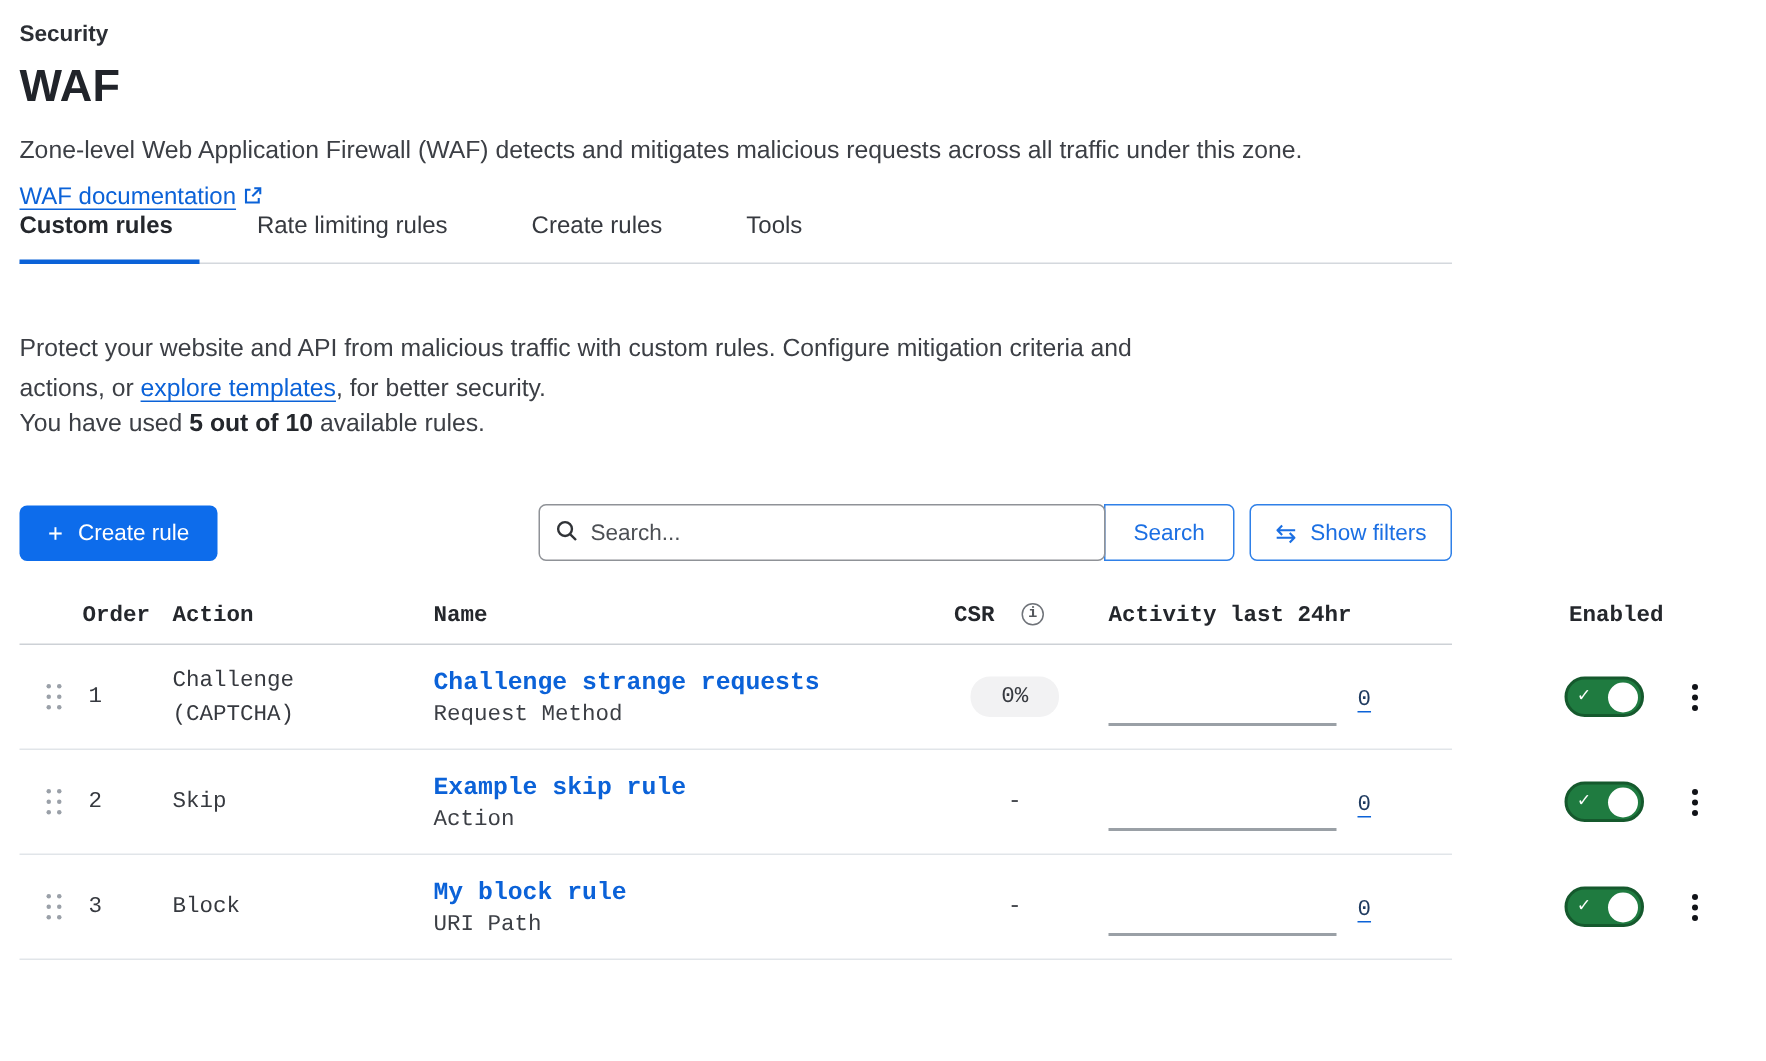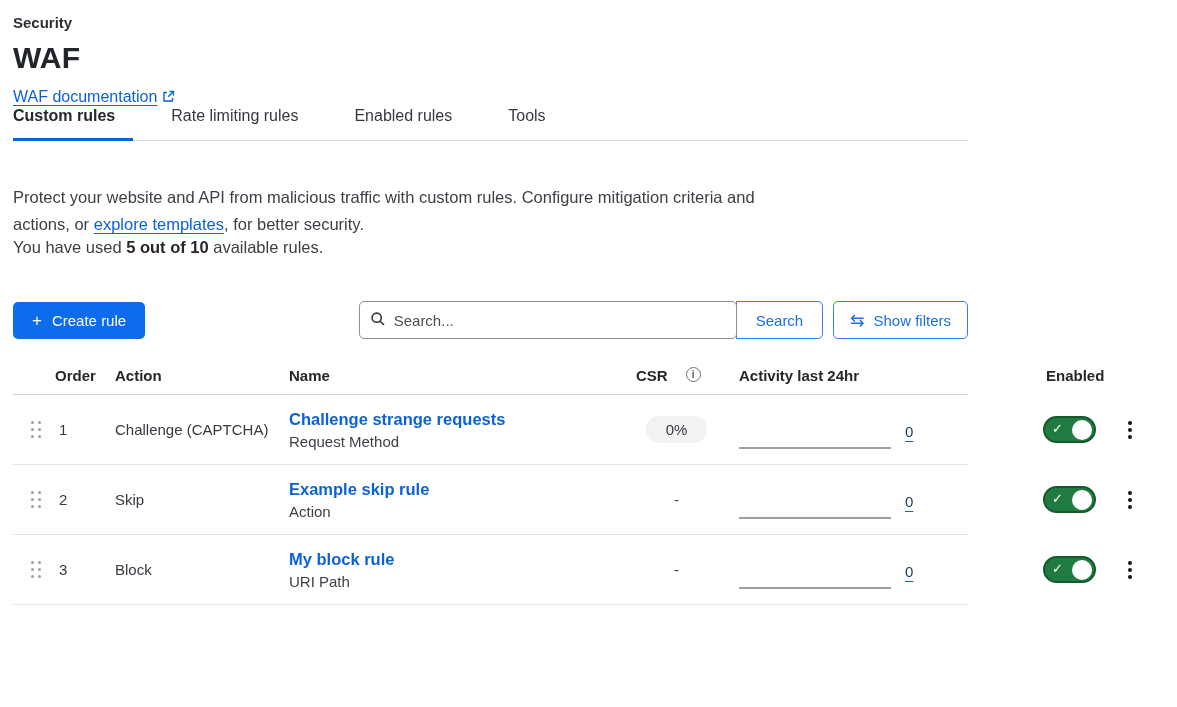--- a/index.html
+++ b/index.html
@@ -57,20 +57,21 @@
   .btn-search { margin-left: -1px; border-radius: 0 5px 5px 0; padding: 0 19px; }
   .btn-filters { margin-left: 10px; }
   .swap-icon { font-size: 17px; line-height: 1; }
 
   
   .rules-table { margin-top: 28px; }
   .t-row {
     display: grid;
     grid-template-columns: 42px 60px 174px 330px 95px 320px 90px 1fr;
     align-items: center;
+    font-family: Liberation Mono, monospace;
   }
   .t-head { border-bottom: 1px solid #cdd1d6; padding-bottom: 10px; }
   .t-head .hcell { font-size: 15px; font-weight: 600; color: #24272c; }
   .hcell.csr { display: flex; align-items: flex-start; gap: 18px; padding-left: 17px; }
   .info-icon {
     display: inline-flex; align-items: center; justify-content: center;
     width: 15px; height: 15px; border: 1px solid #6f7artificial;
     border: 1px solid #6f7379; border-radius: 50%;
     font-size: 10px; color: #54575c; font-style: normal; cursor: pointer;
   }
@@ -95,32 +96,33 @@
   .kebab { display: flex; flex-direction: column; gap: 3px; cursor: pointer; padding: 4px; }
   .kebab i { width: 4px; height: 4px; background: #111318; border-radius: 50%; }
 </style>
 </head>
 <body>
 
 <div class="container">
 
   <div class="eyebrow">Security</div>
   <h1 class="page-title">WAF</h1>
+  <div class="page-desc">Zone-level Web Application Firewall (WAF) detects and mitigates malicious requests across all traffic under this zone.</div>
   <div class="doc-link-row">
     <a class="link">WAF documentation</a><span class="ext-icon"><svg width="13" height="13" viewBox="0 0 13 13" fill="none" stroke="currentColor" stroke-width="1.4">
           <path d="M5 2.5 H2 V11 H10.5 V8"></path>
           <path d="M7.5 1.5 H11.5 V5.5"></path>
           <path d="M11.2 1.8 L6.2 6.8"></path>
         </svg></span>
   </div>
 
   <div class="tabs">
     <div class="tab first active">Custom rules</div>
     <div class="tab">Rate limiting rules</div>
-    <div class="tab">Enabled rules</div>
+    <div class="tab">Create rules</div>
     <div class="tab">Tools</div>
   </div>
 
   <p class="intro"><span>Protect your website and API from malicious traffic with custom rules. Configure mitigation criteria and actions, or </span><a class="link">explore templates</a><span>, for better security.</span></p>
 
   <p class="usage"><span>You have used </span><b>5 out of 10</b><span> available rules.</span></p>
 
   <div class="toolbar">
     <button class="btn-primary">
       <span class="plus">+</span>

